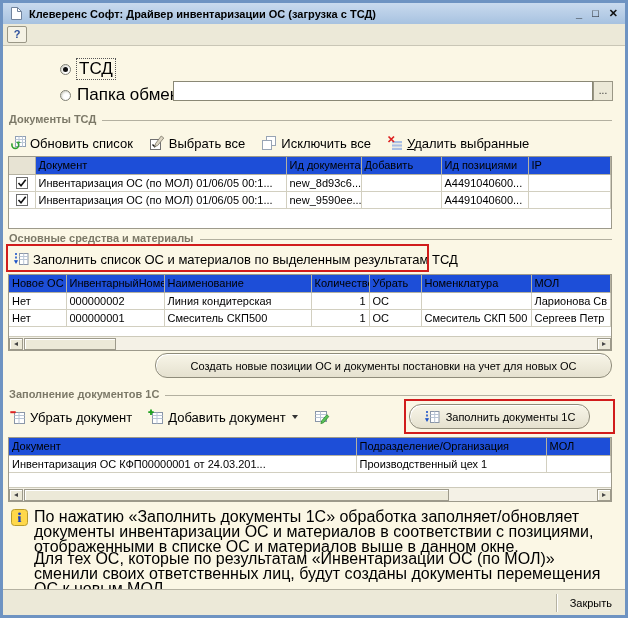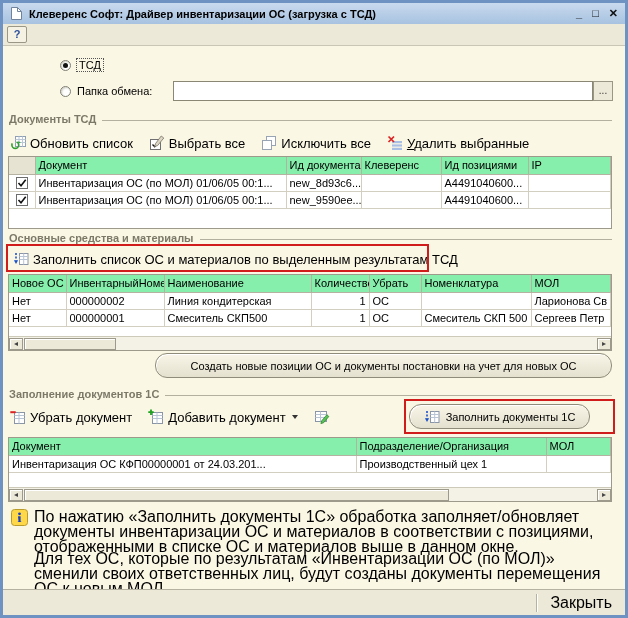--- a/index.html
+++ b/index.html
@@ -11,21 +11,21 @@
     background:linear-gradient(180deg,#c9daee,#a7c2e0); display:flex; align-items:center; padding:0 7px; gap:6px; }
   .title { font-size:11px; font-weight:bold; color:#000; flex:1; white-space:nowrap; overflow:hidden; }
   .winbtns { display:flex; gap:10px; font-size:11px; font-weight:bold; color:#111; }
   .winbtns span { cursor:default; }
 
   .strip { position:absolute; left:0; top:21px; right:0; height:22px; background:#ece9d8; border-bottom:1px solid #c9c6b6; }
   .helpbtn { position:absolute; left:4px; top:2px; width:20px; height:17px; background:#f5f2e4; border:1px solid #9a9786;
     border-radius:2px; font-size:11px; font-weight:bold; color:#2c4f9c; text-align:center; line-height:15px; }
 
   
-  .radiorow { position:absolute; display:flex; align-items:center; gap:6px; font-size:11px; color:#000; }
+  .radiorow { position:absolute; display:flex; align-items:center; gap:6px; font-size:17px; color:#000; }
   .radio { width:11px; height:11px; border-radius:50%; border:1px solid #7f7f73; background:#fff;
     box-shadow:inset 1px 1px 2px #cfcfc4; position:relative; flex:none; }
   .radio.sel::after { content:""; position:absolute; left:2px; top:2px; width:5px; height:5px; border-radius:50%; background:#111; }
   .focus { outline:1px dotted #555; padding:0 2px; }
 
   .input { position:absolute; background:#fff; border:1px solid #8a8875; font-size:11px; padding:0 3px; }
   .browsebtn { position:absolute; width:20px; height:20px; background:#ece9d8; border:1px solid #9a9786;
     font-size:10px; text-align:center; line-height:17px; color:#333; }
 
   
@@ -38,21 +38,21 @@
   .flatbtn { display:flex; align-items:center; gap:4px; font-size:13px; color:#000; cursor:default; }
   .flatbtn svg { flex:none; }
   .uline::first-letter { text-decoration:underline; }
   .uline { display:inline-block; }
   .ddarrow { width:0; height:0; border-left:3px solid transparent; border-right:3px solid transparent; border-top:4px solid #333; margin-left:2px; }
 
   
   .tbl { position:absolute; background:#fff; border:1px solid #9d9a8b; overflow:hidden; }
   table { border-collapse:collapse; table-layout:fixed; width:100%; }
   th, td { font-size:11px; height:17px; padding:0 3px; overflow:hidden; white-space:nowrap; text-align:left; font-weight:normal; }
-  th { background:#86efac; border-right:1px solid #b5b2a2; border-bottom:1px solid #b5b2a2; }
+  th { background:#1d4ed8; border-right:1px solid #b5b2a2; border-bottom:1px solid #b5b2a2; }
   td { border-right:1px solid #d2cfc0; border-bottom:1px solid #d2cfc0; color:#000; }
   .num { text-align:right; }
   .cbcell { text-align:center; padding:1px 0; background:#fff; }
   .cbhead { background:#e7e3d3; }
   .cb { display:inline-block; width:12px; height:12px; background:#fff; border:1px solid #6d6d6d; vertical-align:middle; }
 
   
   .hscroll { position:absolute; left:0; right:0; bottom:0; height:14px; background:#f4f1e6; border-top:1px solid #cdcaba; }
   .sbtn { position:absolute; top:1px; width:14px; height:12px; background:#ece9d8; border:1px solid #9d9a8b;
     box-shadow:inset 1px 1px 0 #fff; font-size:8px; line-height:10px; text-align:center; color:#444; }
@@ -63,21 +63,21 @@
     box-shadow:inset 1px 1px 0 #ffffff; font-size:11px; color:#000; display:flex; align-items:center; justify-content:center; gap:6px; }
 
   .redbox { position:absolute; border:2px solid #d11c1c; pointer-events:none; }
 
   .info-text { position:absolute; font-size:16px; line-height:15px; color:#000; }
   .infoicon { position:absolute; }
 
   .bottombar { position:absolute; left:0; right:0; bottom:0; height:26px; background:#ece9d8; border-top:1px solid #b5b2a2;
     display:flex; align-items:center; justify-content:flex-end; }
   .vdiv { width:1px; height:18px; background:#b5b2a2; box-shadow:1px 0 0 #fff; }
-  .closelink { font-size:16px; padding:0 13px; cursor:default; }
+  .closelink { font-size:11px; padding:0 13px; cursor:default; }
 </style>
 </head>
 <body>
 
 <div class="window">
 
   <div class="titlebar">
     <span style="display:flex;">
       <svg width="13" height="15" viewBox="0 0 13 15">
           <path d="M1.5 1.5h6l4 4v8h-10z" fill="#fff" stroke="#71839c"></path>
@@ -156,21 +156,21 @@
           <col style="width:75px">
           <col style="width:80px">
           <col style="width:87px">
           <col>
         </colgroup>
       <tbody>
           <tr>
         <th class="cbhead"></th>
         <th>Документ</th>
         <th>Ид документа</th>
-        <th>Клеверенс</th>
+        <th>Добавить</th>
         <th>Ид позициями</th>
         <th>IP</th>
       </tr>
       <tr>
         <td class="cbcell"><span class="cb"><svg width="10" height="10" viewBox="0 0 10 10">
                   <path d="M1.5 5l2.5 2.7L8.7 1.8" fill="none" stroke="#111" stroke-width="1.6"></path>
                 </svg></span></td>
         <td>Инвентаризация ОС (по МОЛ) 01/06/05 00:1...</td>
         <td>new_8d93c6...</td>
         <td></td>

